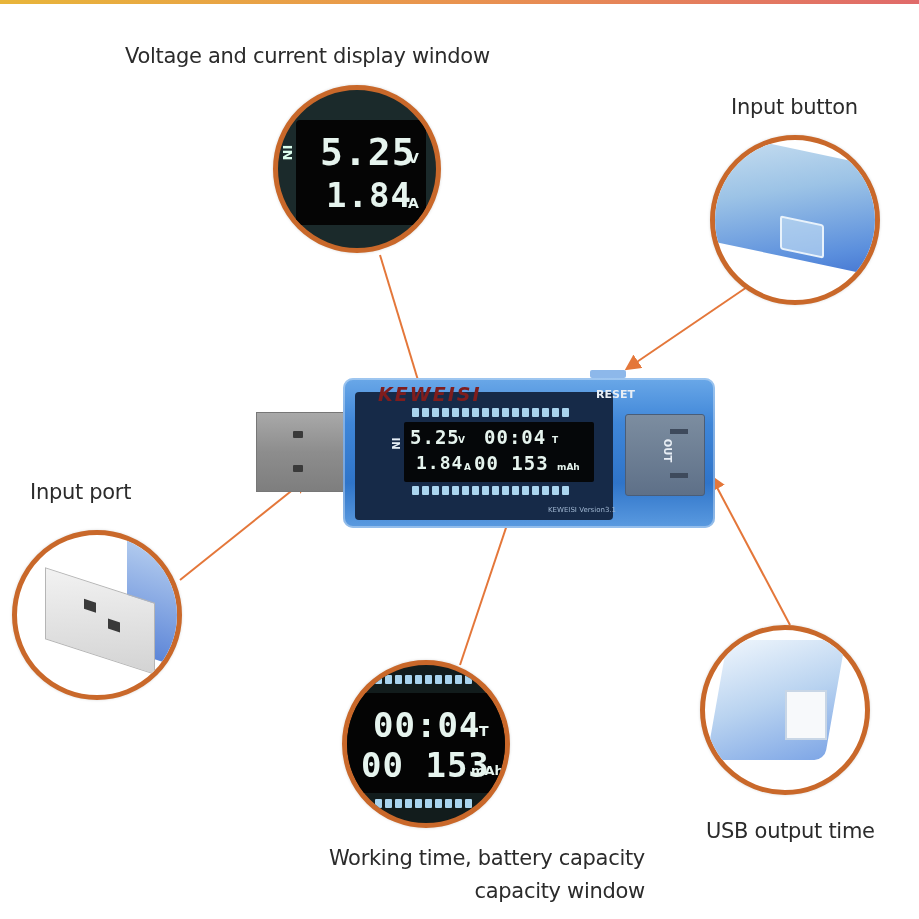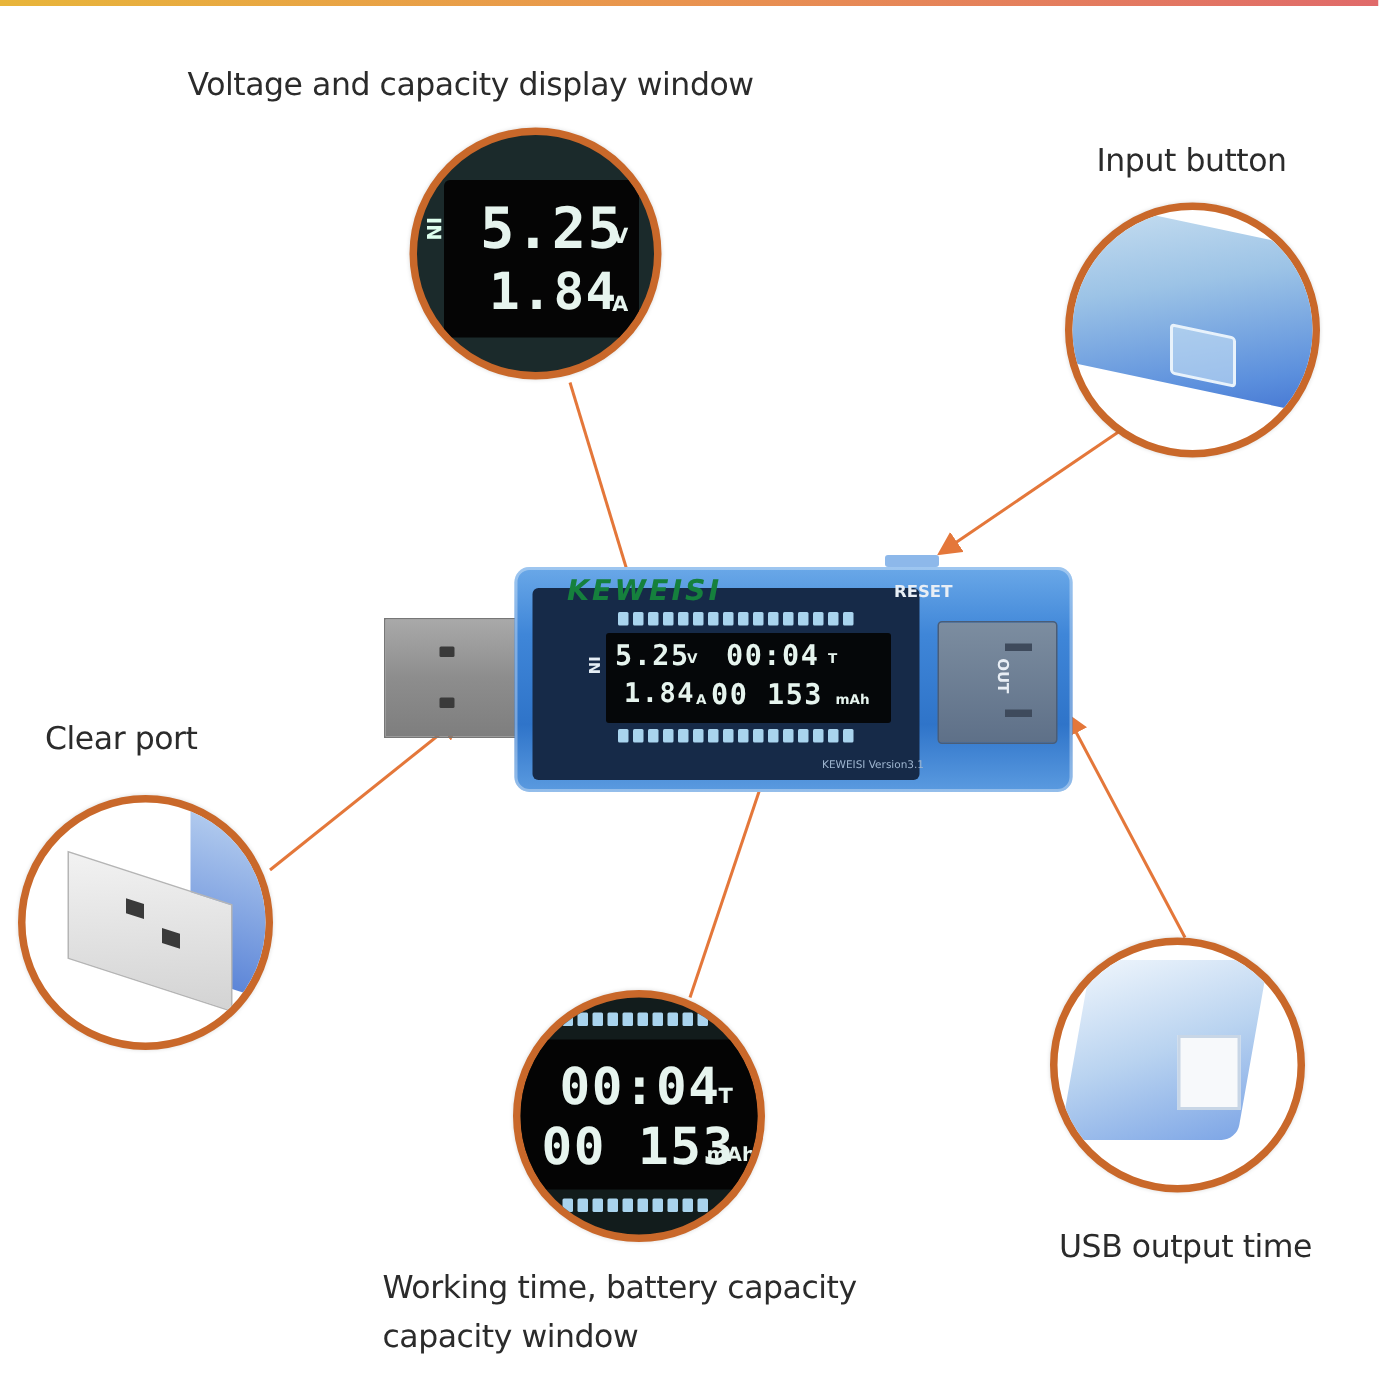--- a/index.html
+++ b/index.html
@@ -1,41 +1,41 @@
 <!DOCTYPE html>
 <html><head>
 <meta charset="utf-8">
 <style>
   html,body{margin:0;padding:0;}
   body{width:919px;height:919px;position:relative;overflow:hidden;background:#ffffff;font-family:"DejaVu Sans",sans-serif;}
   .topbar{position:absolute;left:0;top:0;width:919px;height:4px;background:linear-gradient(90deg,#e8b53a,#e9934f 50%,#e06a6a);}
   .label{position:absolute;color:#2b2b2b;font-family:"DejaVu Sans",sans-serif;font-size:21px;white-space:nowrap;letter-spacing:-0.3px;}
-  .label.center{text-align:left;}
+  .label.center{text-align:right;}
   .circle{position:absolute;border-radius:50%;border:5px solid #c9682a;box-sizing:border-box;overflow:hidden;background:#fff;box-shadow:0 0 3px rgba(0,0,0,0.15);}
   svg.arrows{position:absolute;left:0;top:0;}
   
   .lcd{font-family:"DejaVu Sans Mono",monospace;color:#e6f4ee;font-weight:bold;letter-spacing:1px;}
   .unit{font-family:"DejaVu Sans",sans-serif;color:#e6f4ee;font-weight:bold;}
   .device{position:absolute;left:343px;top:378px;width:372px;height:150px;border-radius:10px;background:linear-gradient(180deg,#6aa8e8 0%,#3f86d8 30%,#2f74c9 70%,#5b9be0 100%);box-shadow:inset 0 0 0 2px rgba(255,255,255,0.35);}
   .usb-plug{position:absolute;left:256px;top:412px;width:92px;height:78px;background:linear-gradient(180deg,#a9a9a9,#8d8d8d 50%,#7e7e7e);border:1px solid #777;}
   .usb-hole{position:absolute;width:10px;height:7px;background:#3a3a3a;border-radius:1px;}
   .panel{position:absolute;left:355px;top:392px;width:258px;height:128px;background:#162a48;border-radius:4px;}
   .screen{position:absolute;left:404px;top:422px;width:190px;height:60px;background:#050709;border-radius:2px;}
   .dots{position:absolute;height:9px;display:flex;gap:3px;}
   .dots span{width:7px;height:9px;background:#a9d4ee;border-radius:1px;}
   .out-port{position:absolute;left:625px;top:414px;width:78px;height:80px;background:linear-gradient(180deg,#7c8da0,#5e7088);border-radius:3px;border:1px solid #4a5d77;}
 </style>
 </head>
 <body>
 
 <div class="topbar"></div>
 
-<div class="label" style="left:125px;top:44px;">Voltage and capacity display window</div>
+<div class="label" style="left:125px;top:44px;">Voltage and current display window</div>
 <div class="label" style="left:731px;top:95px;">Input button</div>
-<div class="label" style="left:30px;top:480px;">Clear port</div>
+<div class="label" style="left:30px;top:480px;">Input port</div>
 <div class="label" style="left:706px;top:819px;">USB output time</div>
 <div class="label center" style="left:255px;top:846px;width:390px;">Working time, battery capacity</div>
 <div class="label center" style="left:255px;top:879px;width:390px;">capacity window</div>
 
 <svg class="arrows" width="919" height="919">
   <defs>
     <marker id="ah" markerWidth="8" markerHeight="8" refX="6" refY="4" orient="auto">
       <path d="M0,0 L8,4 L0,8 Z" fill="#e4773a"></path>
     </marker>
   </defs>
@@ -108,21 +108,21 @@
 </div>
 
 <div class="usb-plug">
   <div class="usb-hole" style="left:36px;top:18px;"></div>
   <div class="usb-hole" style="left:36px;top:52px;"></div>
 </div>
 
 <div class="device"></div>
 <div class="panel"></div>
 
-<div style="position:absolute;left:378px;top:383px;font-family:'DejaVu Sans',sans-serif;font-style:italic;font-weight:bold;font-size:19px;color:#15803d;letter-spacing:2px;">KEWEISI</div>
+<div style="position:absolute;left:378px;top:383px;font-family:'DejaVu Sans',sans-serif;font-style:italic;font-weight:bold;font-size:19px;color:#7f1d1d;letter-spacing:2px;">KEWEISI</div>
 <div style="position:absolute;left:596px;top:388px;font-family:'DejaVu Sans',sans-serif;font-weight:bold;font-size:11px;color:#e8eef5;">RESET</div>
 <div style="position:absolute;left:590px;top:370px;width:36px;height:8px;background:#8db8ea;border-radius:2px;"></div>
 
 <div class="dots" style="left:412px;top:408px;">
     <span></span>
     <span></span>
     <span></span>
     <span></span>
     <span></span>
     <span></span>

